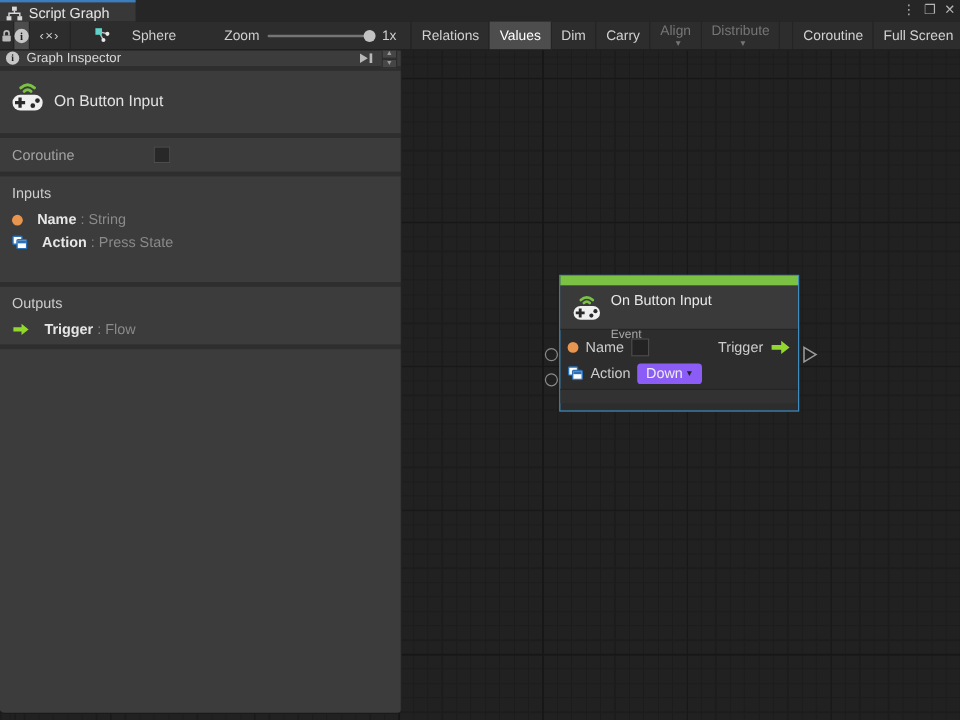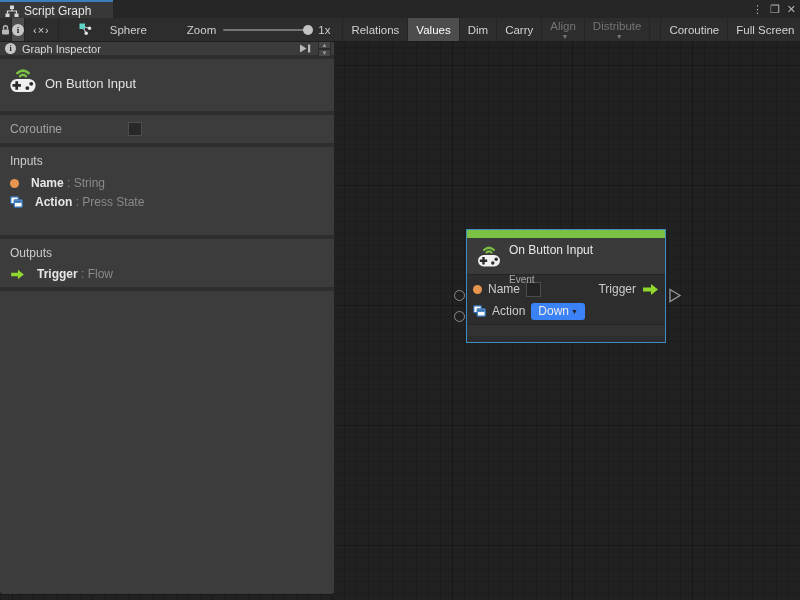--- a/index.html
+++ b/index.html
@@ -77,21 +77,21 @@
   .node-topbar { height:8px; background:#7AC144; }
   .node-header { height:37px; background:#3a3a3a; border-bottom:1px solid #252525; position:relative; }
   .node-header .gamepad { position:absolute; left:8px; top:5px; }
   .node-title { position:absolute; left:42px; top:5px; font-size:12px; color:#e8e8e8; white-space:nowrap; }
   .node-sub { position:absolute; left:42px; top:21px; font-size:10px; color:#a8a8a8;margin-top:15px; }
   .node-body { height:49px; padding:3px 6px 0 6px; }
   .node-row { height:22px; display:flex; align-items:center; gap:6px; }
   .name-field { width:15px; height:15px; background:#232323; border:1px solid #4c4c4c; outline:none; color:#ddd; font-size:10px; padding:0 2px; }
   .row-label { font-size:12px; color:#cccccc; }
   .row-right { margin-left:auto; display:flex; align-items:center; gap:6px; }
-  .dropdown { display:flex; align-items:center; gap:2px; background:#3b82f6; border-radius:3px;
+  .dropdown { display:flex; align-items:center; gap:2px; background:#8b5cf6; border-radius:3px;
               padding:1px 7px 2px 7px; font-size:12px; color:#ececec; }
   .dropdown .caret { font-size:7px; color:#242424; position:relative; top:1px; }
   .node-footer { height:12px; background:#323232; border-top:1px solid #252525; }
 
   .ext-port-circle { position:absolute; width:11px; height:11px; border-radius:50%; border:1.5px solid #8a8a8a; background:transparent; }
   .ext-port-tri { position:absolute; }
 </style>
 </head>
 <body>
 

